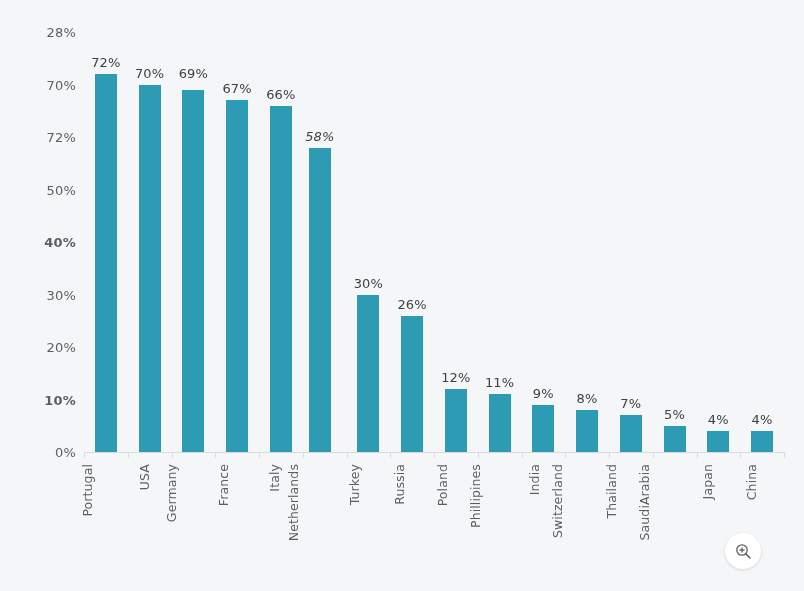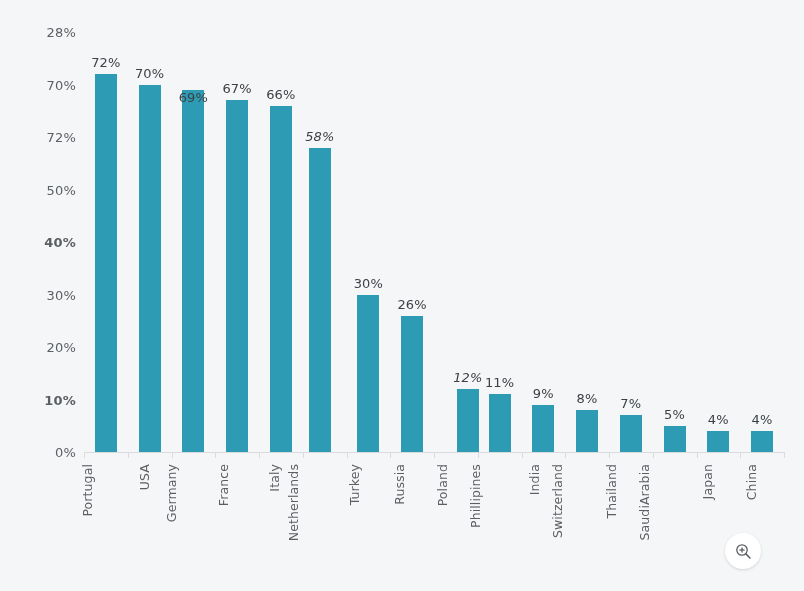--- a/index.html
+++ b/index.html
@@ -172,21 +172,21 @@
       <div class="bar-group" style="left: 0px; width: 43.75px; text-align: right;">
         <div class="bar" style="height: 378px; background: rgb(46, 155, 180);"></div>
         <div class="bar-value" style="bottom: 382px;">72%</div>
       </div>
       <div class="bar-group" style="left: 43.75px; width: 43.75px;">
         <div class="bar" style="height: 367.5px; background: rgb(46, 155, 180);"></div>
         <div class="bar-value" style="bottom: 371.5px;">70%</div>
       </div>
       <div class="bar-group" style="left: 87.5px; width: 43.75px;">
         <div class="bar" style="height: 362.25px; background: rgb(46, 155, 180);"></div>
-        <div class="bar-value" style="bottom: 347px;">69%</div>
+        <div class="bar-value" style="bottom: 371px;">69%</div>
       </div>
       <div class="bar-group" style="left: 131.25px; width: 43.75px;">
         <div class="bar" style="height: 351.75px; background: rgb(46, 155, 180);"></div>
         <div class="bar-value" style="bottom: 355.75px;">67%</div>
       </div>
       <div class="bar-group" style="left: 175px; width: 43.75px;">
         <div class="bar" style="height: 346.5px; background: rgb(46, 155, 180);"></div>
         <div class="bar-value" style="bottom: 350.5px;">66%</div>
       </div>
       <div class="bar-group" style="left: 214px; width: 43.75px; font-style: italic;">
@@ -194,21 +194,21 @@
         <div class="bar-value" style="bottom: 308.5px;">58%</div>
       </div>
       <div class="bar-group" style="left: 262.5px; width: 43.75px;">
         <div class="bar" style="height: 157.5px; background: rgb(46, 155, 180);"></div>
         <div class="bar-value" style="bottom: 161.5px;">30%</div>
       </div>
       <div class="bar-group" style="left: 306.25px; width: 43.75px;">
         <div class="bar" style="height: 136.5px; background: rgb(46, 155, 180);"></div>
         <div class="bar-value" style="bottom: 140.5px;">26%</div>
       </div>
-      <div class="bar-group" style="left: 362px; width: 43.75px; font-style: italic;">
+      <div class="bar-group" style="left: 350px; width: 43.75px;">
         <div class="bar" style="height: 63px; background: rgb(46, 155, 180);"></div>
         <div class="bar-value" style="bottom: 67px;">12%</div>
       </div>
       <div class="bar-group" style="left: 393.75px; width: 43.75px;">
         <div class="bar" style="height: 57.75px; background: rgb(46, 155, 180);"></div>
         <div class="bar-value" style="bottom: 61.75px;">11%</div>
       </div>
       <div class="bar-group" style="left: 437.5px; width: 43.75px;">
         <div class="bar" style="height: 47.25px; background: rgb(46, 155, 180);"></div>
         <div class="bar-value" style="bottom: 51.25px;">9%</div>

